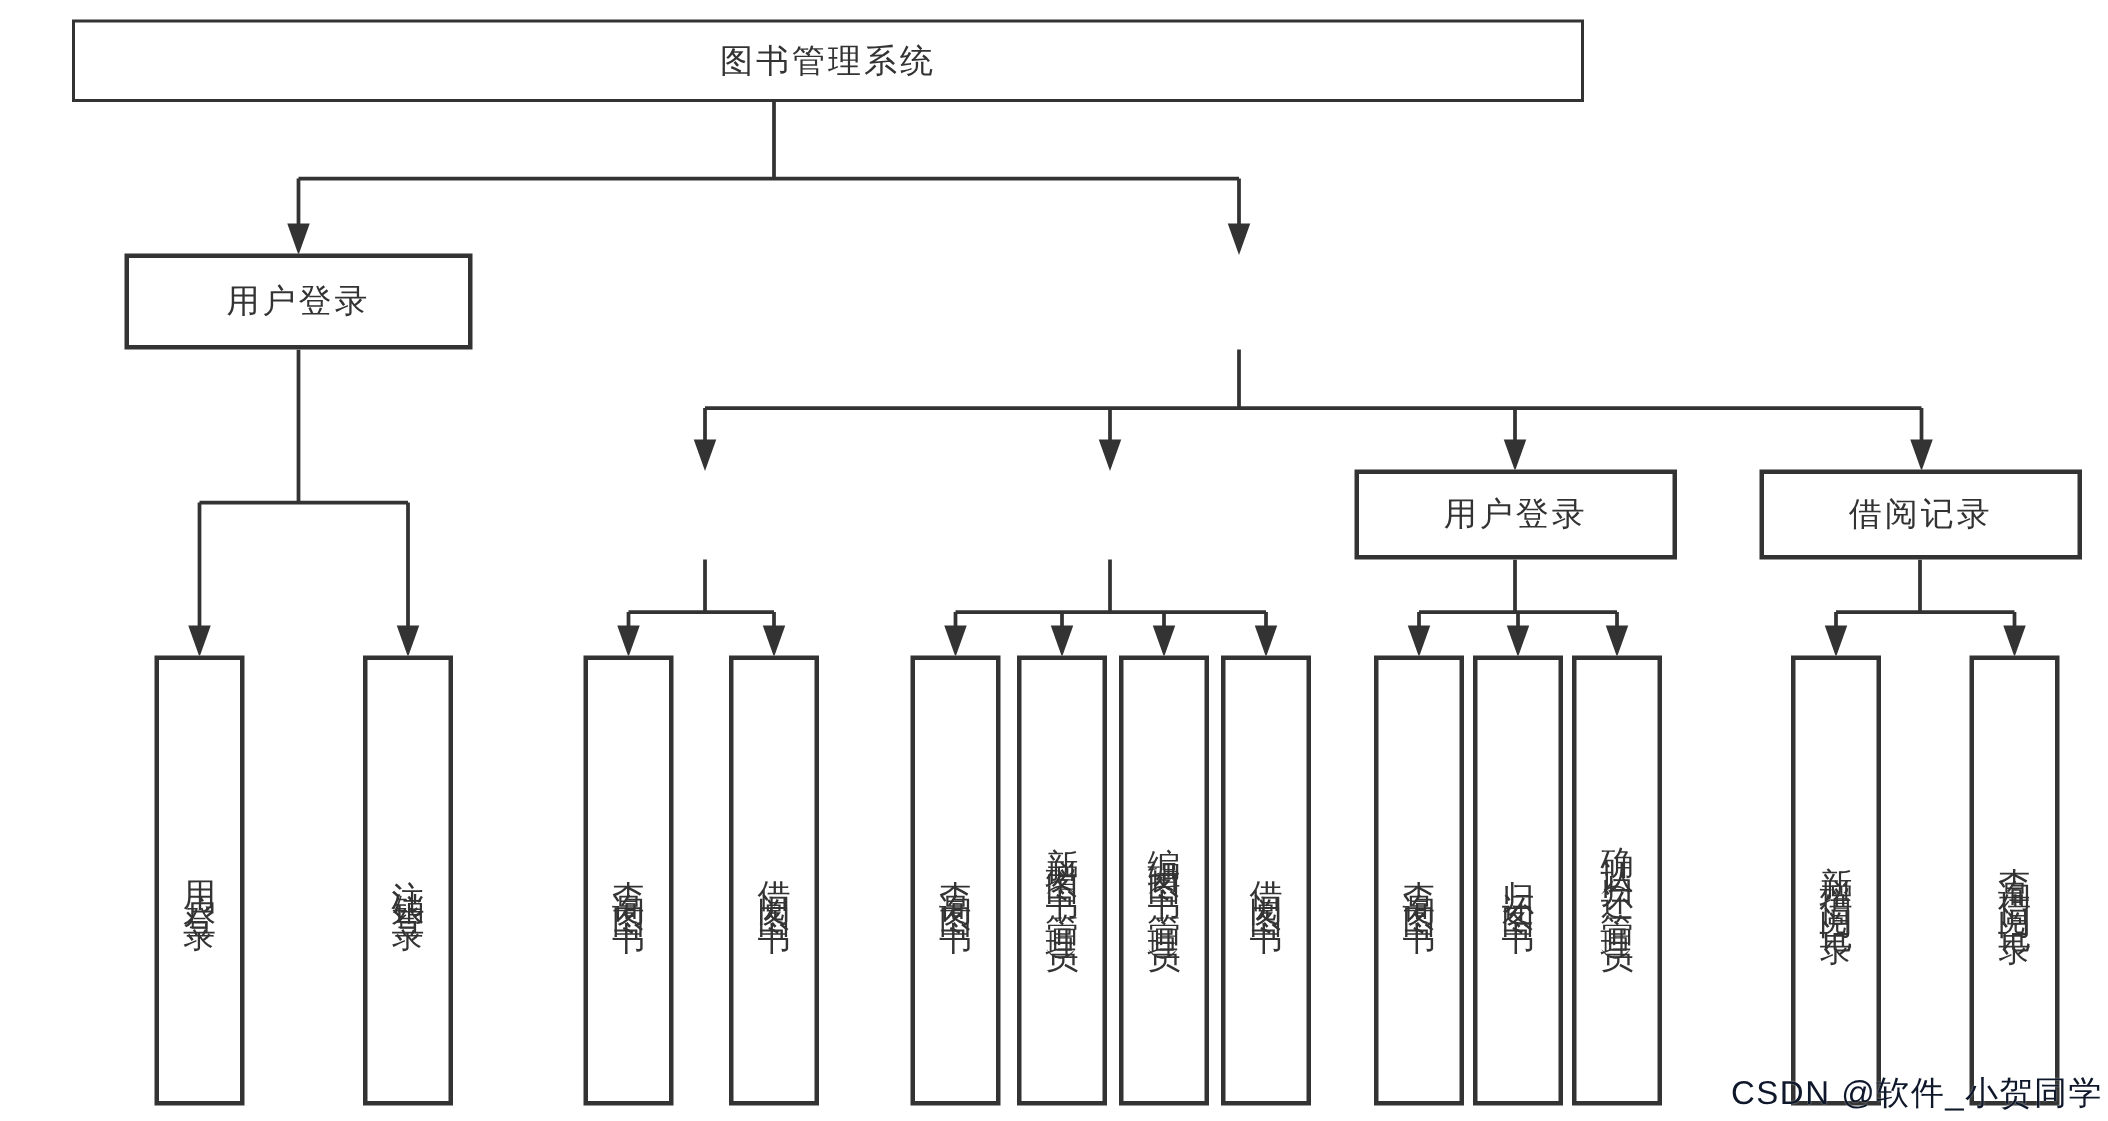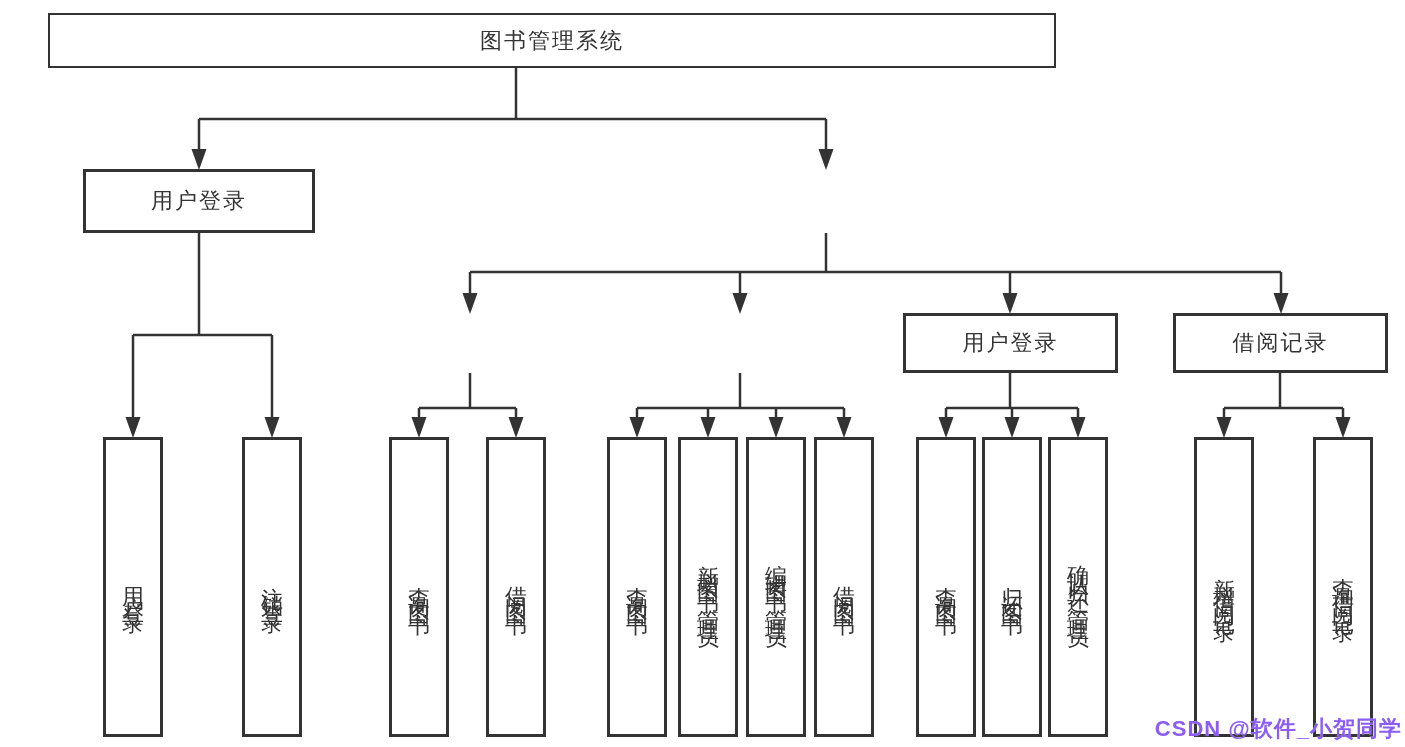--- a/index.html
+++ b/index.html
@@ -38,26 +38,25 @@
     writing-mode: vertical-rl;
     font-size: 22px;
     letter-spacing: 9px;
     line-height: 1;
   }
   .watermark {
     position: absolute;
     right: 3px;
     bottom: 3px;
     font-size: 22px;
-    color: #8b5cf6;
+    color: #0f172a;
     text-shadow: 0 0 1px rgba(255,255,255,0.7);
     letter-spacing: 1px;
     z-index: 5;
     white-space: nowrap;
-    font-weight: bold;
   }
 </style>
 </head>
 <body>
 
 <div class="canvas">
 
   <svg class="wires" viewBox="0 0 1405 747" xmlns="http://www.w3.org/2000/svg">
     <g stroke="#333333" stroke-width="2.5" fill="none">
 

